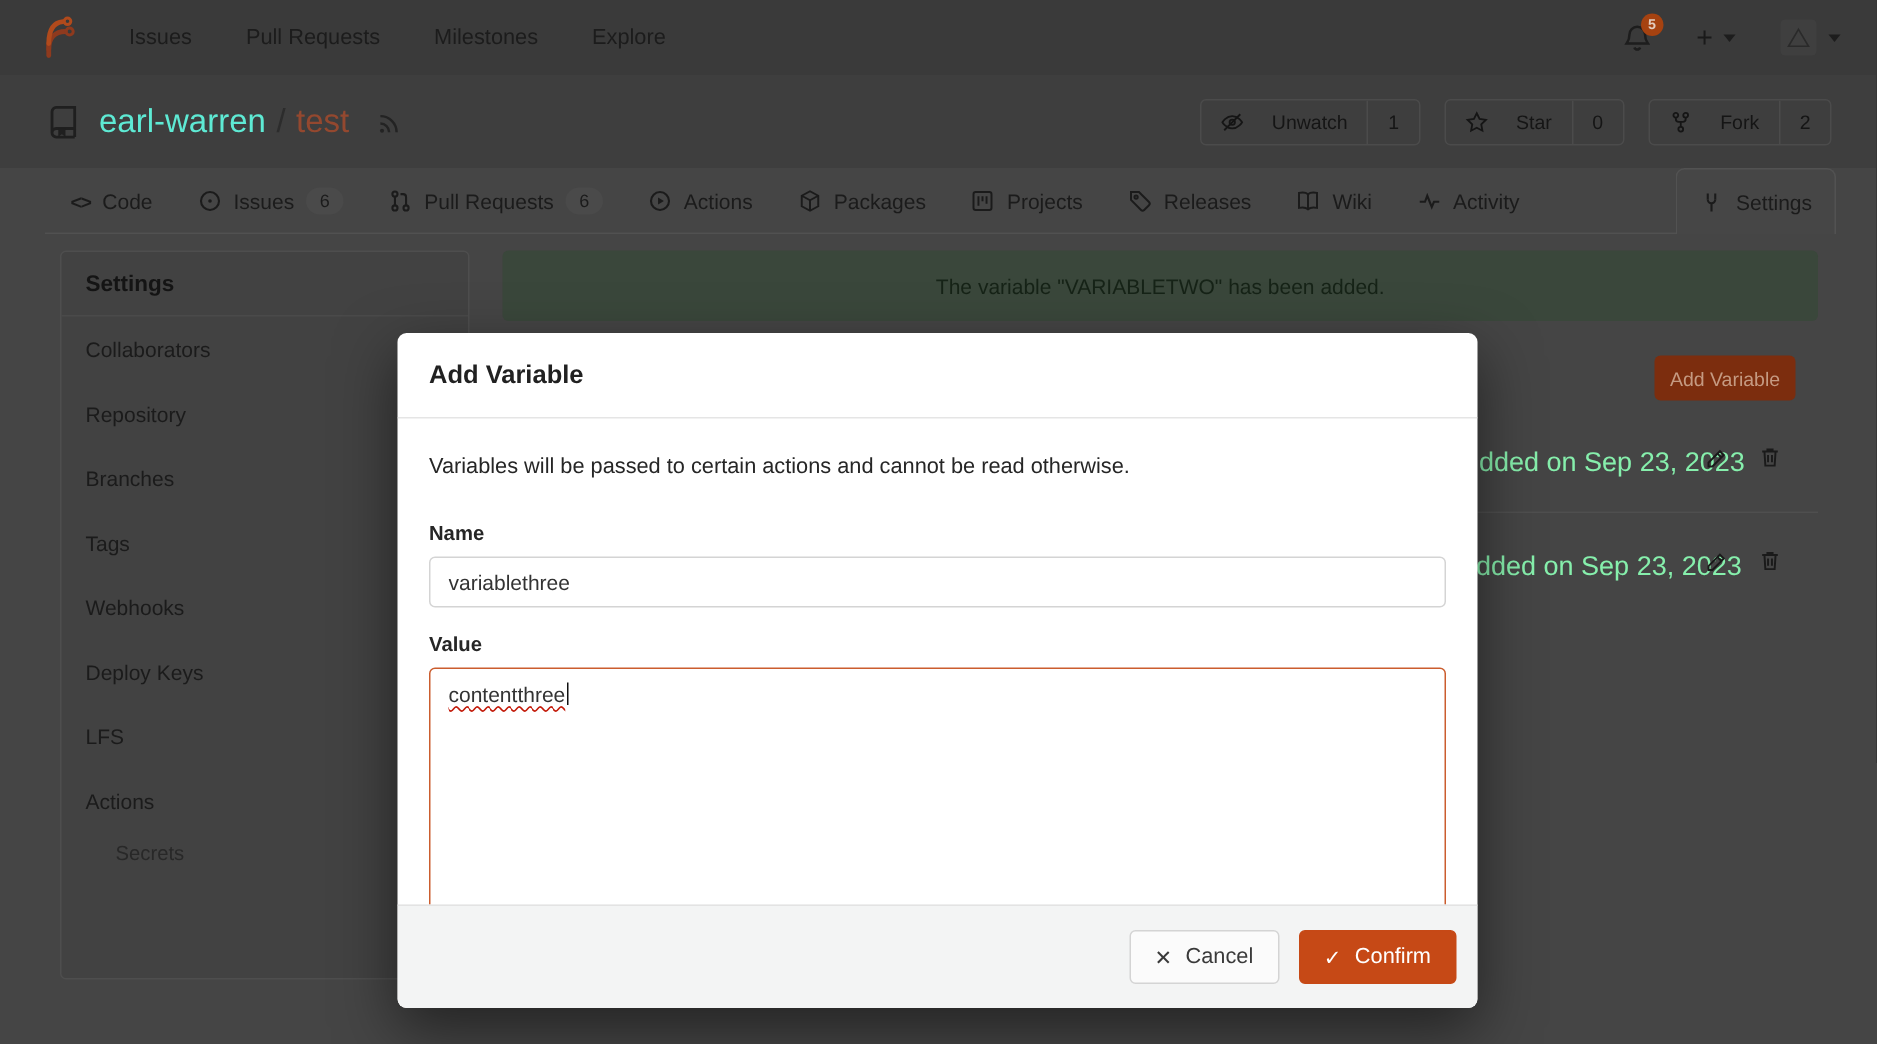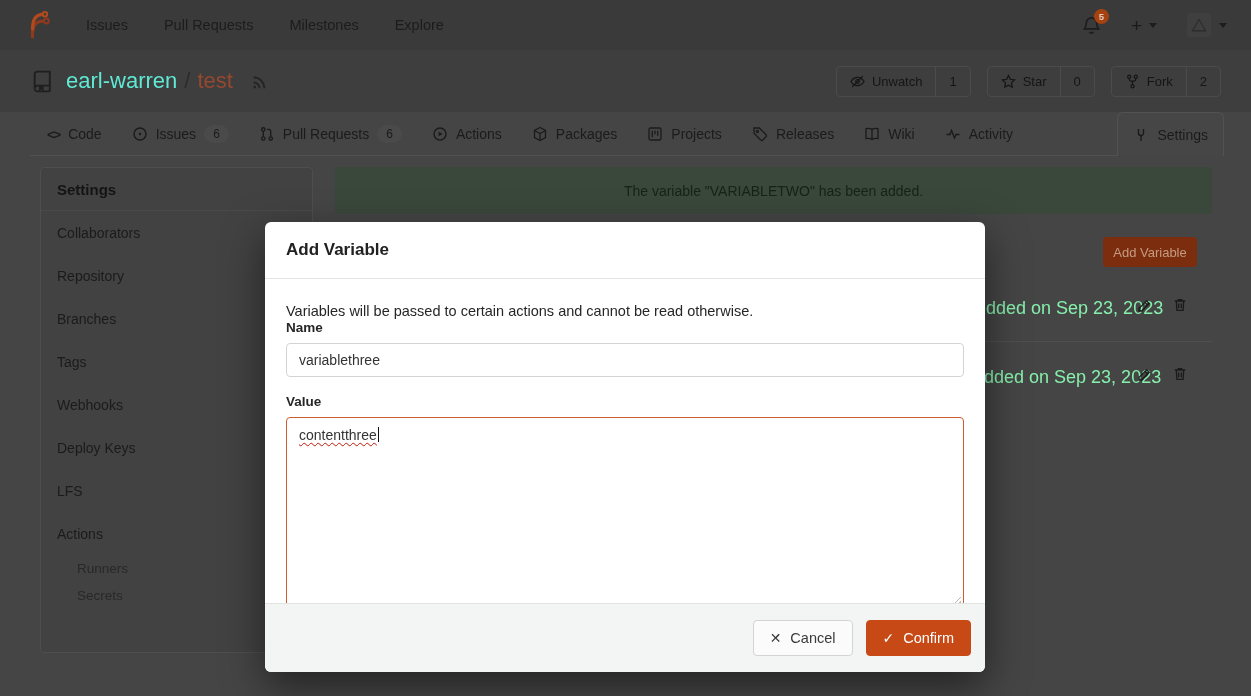--- a/index.html
+++ b/index.html
@@ -29,21 +29,21 @@
   
   .repo-strip { position:absolute; left:0; top:50px; width:1251px; height:62px; background:#3e3e3e; }
   .repo-title { position:absolute; left:30px; top:68px; display:flex; align-items:center; gap:11px; }
   .repo-title .tname { font-size:22px; }
   .owner-link { color:#5eead4; cursor:pointer; }
   .sep { color:#2c2c2c; margin:0 7px; }
   .repo-link { color:#94482f; cursor:pointer; }
   .hdr-actions { position:absolute; right:30px; top:66px; display:flex; gap:16px; }
   .btn-group { display:flex; align-items:stretch; height:31px; background:#3e3e3e;
                border:1px solid #4b4b4b; border-radius:4px; overflow:hidden; color:#151515; }
-  .btn-main { display:flex; align-items:center; gap:7px; padding:0 13px; font-size:13px; cursor:pointer; }
+  .btn-main { display:flex; align-items:center; gap:19px; padding:0 13px; font-size:13px; cursor:pointer; }
   .btn-count { display:flex; align-items:center; padding:0 13px; font-size:13px;
                border-left:1px solid #4b4b4b; cursor:pointer; }
 
   
   .tabbar { position:absolute; left:0; top:112px; width:1251px; height:44px; }
   .tabbar-border { position:absolute; left:30px; right:30px; bottom:0; height:1px; background:#515151; }
   .tabs { position:absolute; left:32px; top:0; height:44px; display:flex; }
   .tab { display:flex; align-items:center; gap:8px; padding:0 15px; font-size:14px;
          color:#1b1b1b; cursor:pointer; }
   .tab-count { background:#4a4a4a; color:#1b1b1b; font-size:12px; border-radius:10px;
@@ -84,21 +84,21 @@
   .row-divider { position:absolute; left:985px; top:341px; width:227px; height:1px; background:#4f4f4f; }
 
   
   .modal { position:absolute; left:265px; top:222px; width:720px; height:450px;
            background:#ffffff; border-radius:6px; box-shadow:0 14px 40px rgba(0,0,0,.5);
            overflow:hidden; z-index:10; }
   .modal-header { height:57px; display:flex; align-items:center; padding:0 21px;
                   border-bottom:1px solid #e5e5e5; }
   .modal-title { font-size:17px; font-weight:bold; color:#212121; }
   .modal-body { padding:24px 21px 0; }
-  .modal-desc { font-size:14.5px; color:#262626; margin-bottom:1px; }
+  .modal-desc { font-size:14.5px; color:#262626; margin-bottom:29px; }
   .field-label { font-size:13.5px; font-weight:bold; color:#262626; margin-bottom:8px; }
   .name-input { width:678px; height:34px; border:1px solid #d4d4d4; border-radius:4px;
                 padding:0 12px; font-size:14px; color:#333; font-family:inherit; outline:none;
                 margin-bottom:17px; background:#fff; }
   .value-area { position:relative; width:678px; height:192px; border:1px solid #cb5d2e;
                 border-radius:4px; background:#fff; padding:9px 12px; font-size:14px;
                 color:#333; cursor:text; }
   .misspelled { text-decoration:underline; text-decoration-style:wavy;
                 text-decoration-color:#c21807; text-decoration-thickness:1px;
                 text-underline-offset:2px; }
@@ -326,21 +326,20 @@
     <div class="sb-header">Settings</div>
     <div class="sb-divider"></div>
     <div class="sb-item">Collaborators</div>
     <div class="sb-item">Repository</div>
     <div class="sb-item">Branches</div>
     <div class="sb-item">Tags</div>
     <div class="sb-item">Webhooks</div>
     <div class="sb-item">Deploy Keys</div>
     <div class="sb-item">LFS</div>
     <div class="sb-item">Actions</div>
-    <div class="sb-sub">Runners</div>
     <div class="sb-sub">Secrets</div>
   </div>
 
   <div class="flash">
     <span>The variable "VARIABLETWO" has been added.</span>
   </div>
 
   <button class="add-var-btn">Add Variable</button>
 
   <span class="bg-row-text row1-text">dded on Sep 23, 2023</span>

